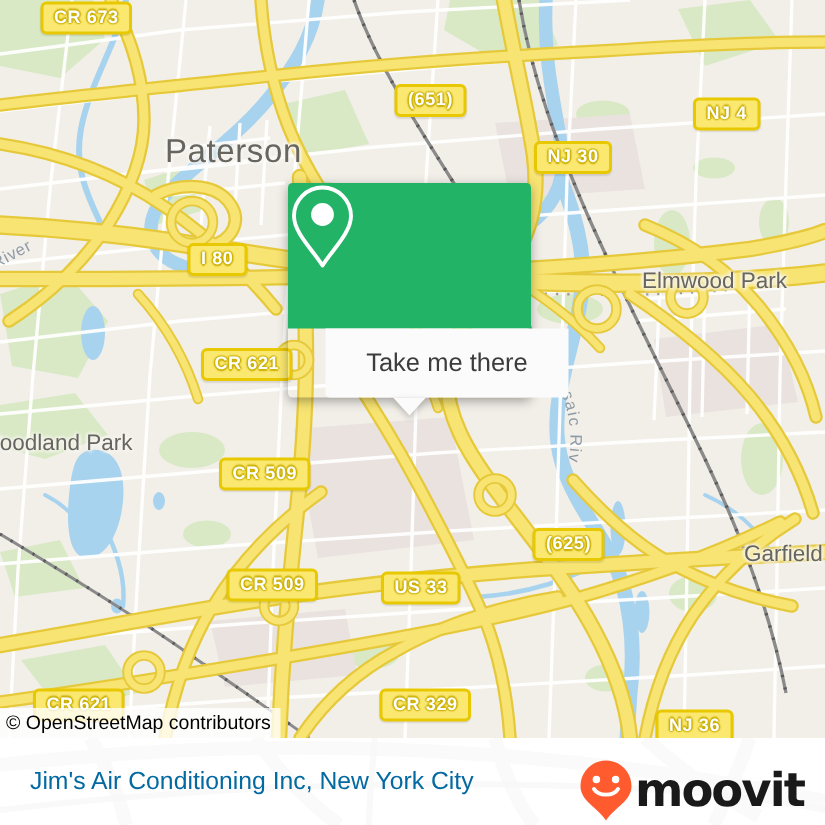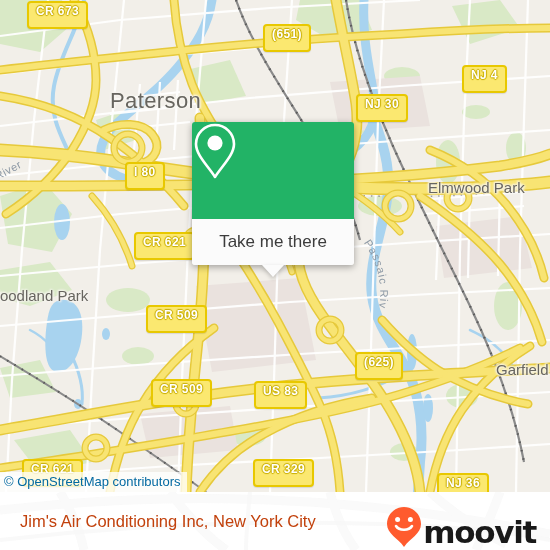--- a/index.html
+++ b/index.html
@@ -25,66 +25,66 @@
   .place.mid{font-size:15px;line-height:16px;text-align:center;}
   .water-label{
     position:absolute;color:#8e9aa6;font-size:11px;letter-spacing:.5px;
     font-family:"Liberation Sans", sans-serif;white-space:nowrap;pointer-events:none;
   }
 
   
   .shield{
     position:absolute;background:#fbe870;border:2px solid #e8c800;border-radius:4px;
     color:#ffffff;font-size:12px;font-weight:bold;letter-spacing:.4px;
-    padding:1px 7px 8px 7px;line-height:15px;
+    padding:1px 7px 2px 7px;line-height:15px;
     font-family:"Liberation Sans", sans-serif;white-space:nowrap;
     text-shadow:-1px 0 1px #c9ae00, 0 -1px 1px #c9ae00, 1px 0 1px #c9ae00, 0 1px 1px #c9ae00;
     box-shadow:0 1px 1px rgba(0,0,0,.10);
   }
 
   
   #attribution{
     position:absolute;left:0;bottom:0;height:20px;line-height:20px;
-    background:rgba(255,255,255,.78);color:#0369a1;font-size:13px;padding:0 6px 0 4px;
+    background:rgba(255,255,255,.78);color:#000000;font-size:13px;padding:0 6px 0 4px;
     font-family:"Liberation Sans", sans-serif;
   }
 
   
   #popup{position:absolute;left:192px;top:122px;width:162px;}
   .popup-shadow{
     position:absolute;left:0;top:0;width:162px;height:143px;border-radius:3px;
     box-shadow:0 2px 7px rgba(0,0,0,.34);
   }
   .popup-green{
     position:relative;width:162px;height:97px;background:#22b366;
     border-radius:3px 3px 0 0;display:flex;align-items:center;justify-content:center;
   }
   .popup-white{
     position:relative;width:162px;height:46px;background:#fbfbfb;
-    border-radius:0 0 3px 3px;display:flex;align-items:center;justify-content:center;
+    border-radius:0 0 3px 3px;display:flex;align-items:center;justify-content:center;margin-left:25px;
   }
   .popup-label{color:#3c3c3c;font-size:17px;font-family:"Liberation Sans", sans-serif;}
   .popup-tail{
     position:absolute;left:50%;margin-left:-11px;top:143px;width:0;height:0;
     border-left:11px solid transparent;border-right:11px solid transparent;
     border-top:12px solid #fbfbfb;
     filter:drop-shadow(0 2px 2px rgba(0,0,0,.22));
   }
 
   
   #footer{
     position:absolute;left:0;top:492px;width:550px;height:58px;background:#ffffff;
     display:flex;align-items:center;overflow:hidden;
   }
   #footer-watermark{position:absolute;left:0;top:-492px;opacity:.30;pointer-events:none;}
   #footer-title{
-    position:relative;margin-left:20px;color:#c2410c;font-size:16.5px;
+    position:relative;margin-left:20px;color:#0369a1;font-size:16.5px;
     font-family:"Liberation Sans", sans-serif;white-space:nowrap;z-index:2;
   }
-  #brand{position:absolute;right:14px;top:50%;margin-top:-15px;display:flex;align-items:flex-end;z-index:2;}
+  #brand{position:absolute;right:14px;top:50%;margin-top:-15px;display:flex;align-items:center;z-index:2;}
   #brand-word{
     color:#191919;font-size:31px;font-weight:bold;letter-spacing:-1.3px;
     font-family:"DejaVu Sans", sans-serif;margin-left:1px;line-height:31px;
   }
 </style>
 </head>
 <body>
 
 <div id="app">
 
@@ -306,29 +306,29 @@
       </g>
     </svg>
 
     <div class="place mid" style="left:428px;top:180px">Elmwood Park</div>
     <div class="place big" style="left:110px;top:88px">Paterson</div>
     <div class="place mid" style="left:-14px;top:288px">Woodland Park</div>
     <div class="place mid" style="left:496px;top:362px">Garfield</div>
     <div class="water-label" style="left:-6px;top:164px;transform:rotate(-28deg)">River</div>
 
     <div class="shield" style="left:27px;top:1px">CR 673</div>
-    <div class="shield" style="left:263px;top:24px">(651)</div>
+    <div class="shield" style="left:263px;top:56px">(651)</div>
     <div class="shield" style="left:462px;top:65px">NJ 4</div>
     <div class="shield" style="left:356px;top:94px">NJ 30</div>
     <div class="shield" style="left:125px;top:162px">I 80</div>
     <div class="shield" style="left:134px;top:232px">CR 621</div>
     <div class="shield" style="left:146px;top:305px">CR 509</div>
     <div class="shield" style="left:151px;top:379px">CR 509</div>
     <div class="shield" style="left:355px;top:352px">(625)</div>
-    <div class="shield" style="left:254px;top:381px">US 83</div>
+    <div class="shield" style="left:254px;top:381px">US 33</div>
     <div class="shield" style="left:22px;top:459px">CR 621</div>
     <div class="shield" style="left:253px;top:459px">CR 329</div>
     <div class="shield" style="left:437px;top:473px">NJ 36</div>
 
     <div id="popup">
       <div class="popup-shadow"></div>
       <div class="popup-green">
         <svg width="46" height="58" viewBox="0 0 46 58">
           <path d="M23 3 C 12.5 3, 4 11.5, 4 22 C 4 33, 16 44, 23 55 C 30 44, 42 33, 42 22 C 42 11.5, 33.5 3, 23 3 Z" fill="none" stroke="#ffffff" stroke-width="2.6" stroke-linejoin="round"></path>
           <circle cx="23" cy="21" r="7.6" fill="#ffffff"></circle>

